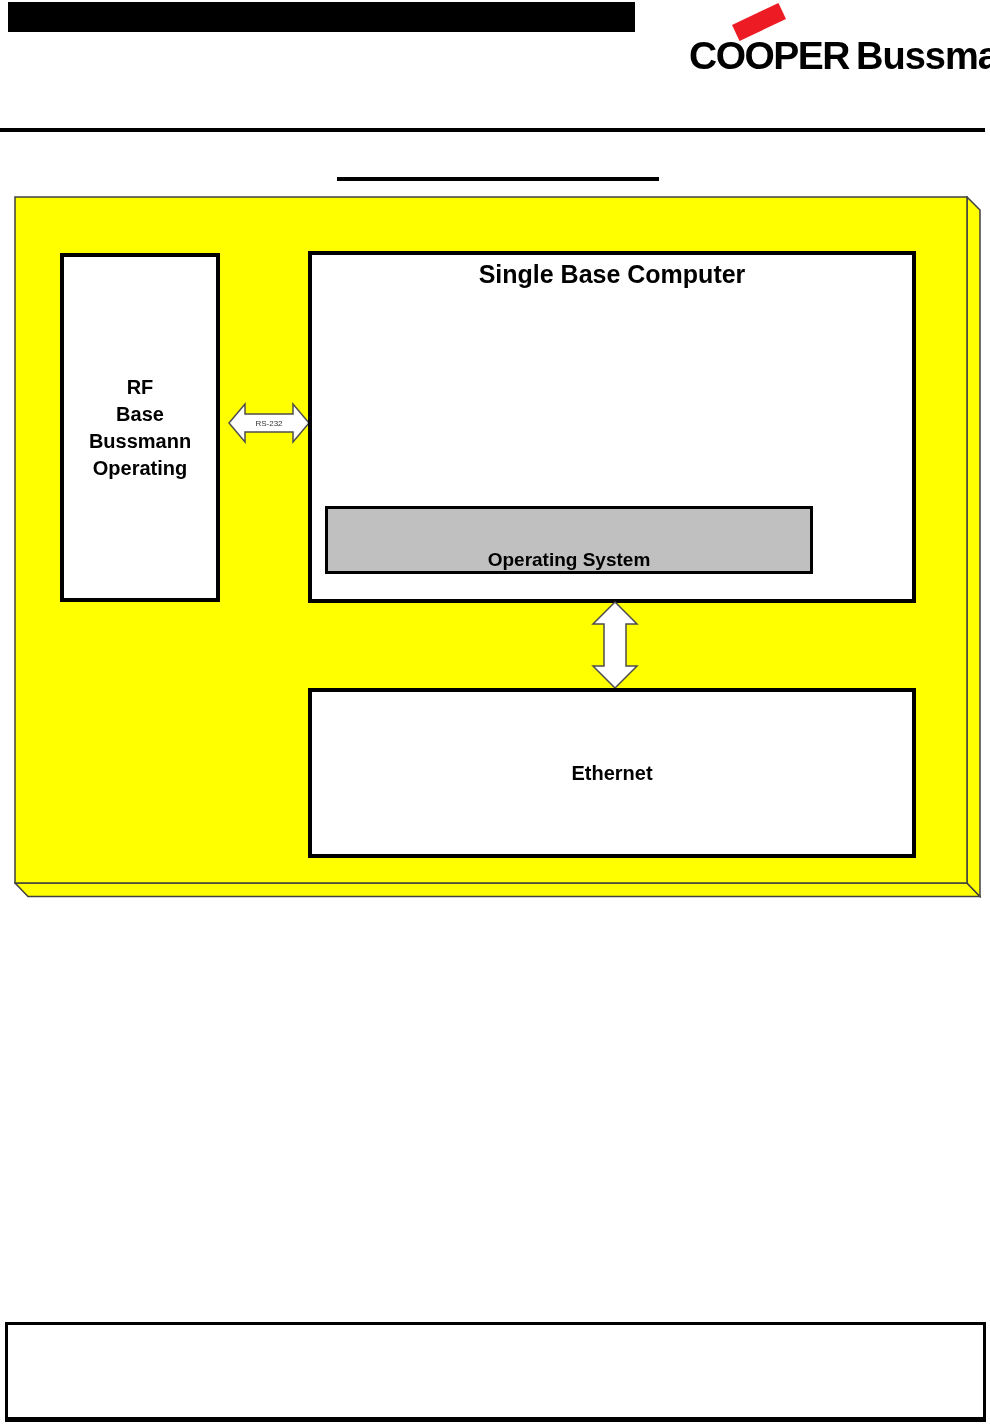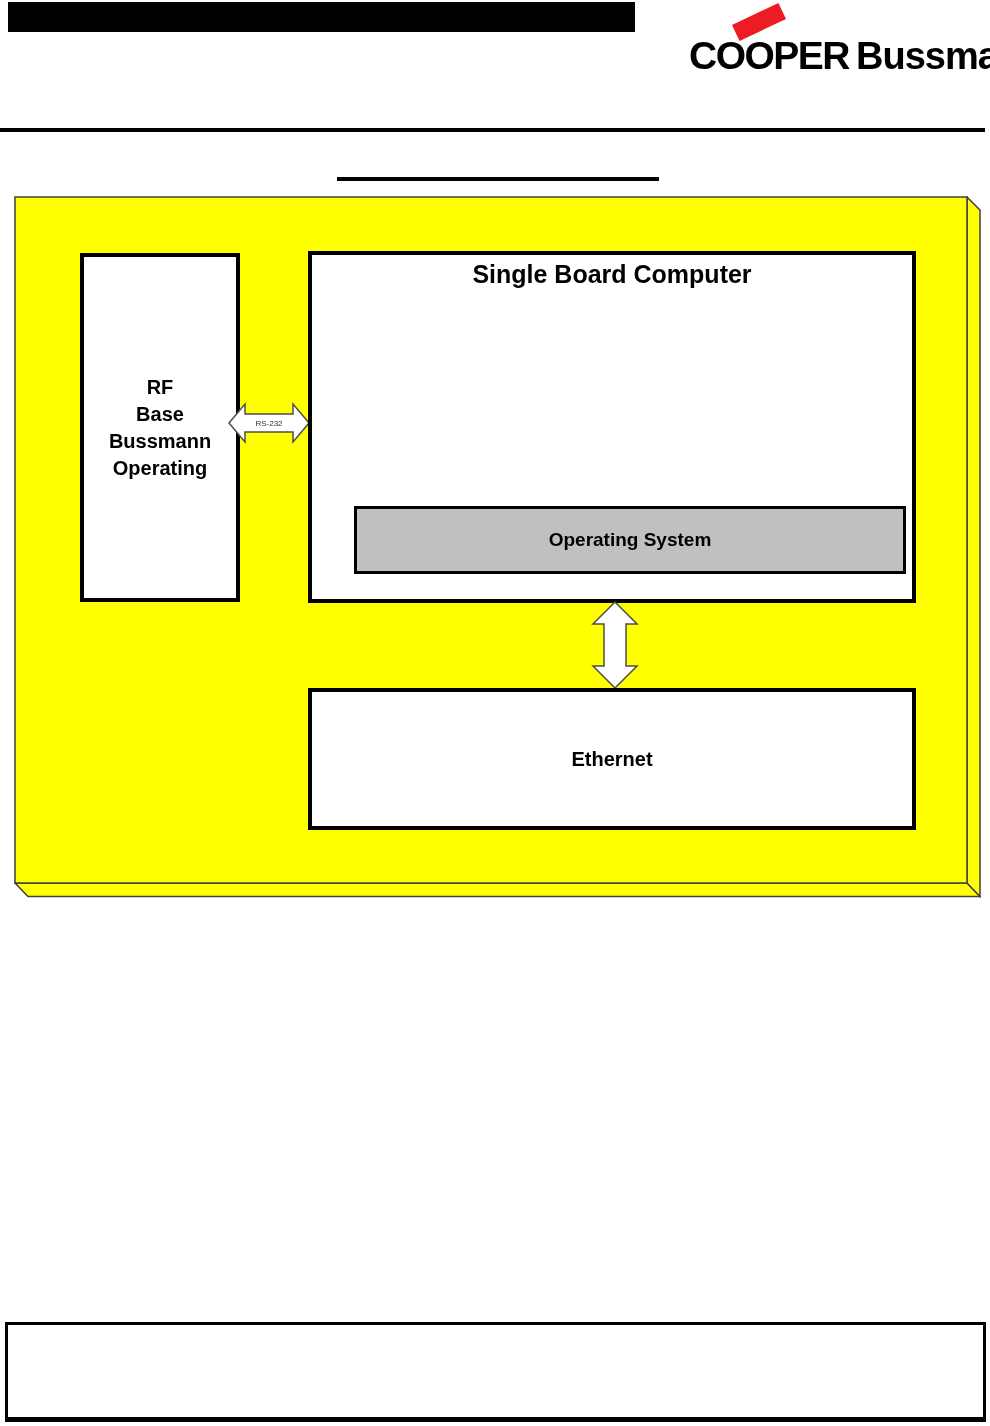--- a/index.html
+++ b/index.html
@@ -51,39 +51,39 @@
   
   .diagram{position:absolute;left:0;top:0;width:990px;height:910px;}
   .panel3d{position:absolute;left:14px;top:196px;width:967px;height:702px;}
   .panel3d .face{fill:var(--panel-yellow);stroke:#404040;stroke-width:1.5;}
   .node{
     position:absolute;background:#ffffff;border:4px solid var(--ink);
     display:flex;align-items:center;justify-content:center;
     text-align:center;color:var(--ink);font-weight:bold;
   }
   .rf-box{
-    left:80px;top:253px;width:160px;height:349px;
+    left:60px;top:253px;width:160px;height:349px;
     font-size:20px;line-height:27px;
   }
   .sbc-box{
     left:308px;top:251px;width:608px;height:352px;
     align-items:flex-start;
   }
   .sbc-title{
     margin-top:5px;font-size:25px;font-weight:bold;
   }
   .sub-box{
     position:absolute;background:var(--box-gray);border:3px solid var(--ink);
     display:flex;align-items:center;justify-content:center;
     font-weight:bold;color:var(--ink);font-size:19px;
   }
   .service-box{left:337px;top:301px;width:552px;height:178px;}
-  .os-box{left:354px;top:506px;width:552px;height:68px;}
+  .os-box{left:325px;top:506px;width:488px;height:68px;align-items:flex-end;}
   .eth-box{
-    left:308px;top:688px;width:608px;height:142px;
+    left:308px;top:688px;width:608px;height:170px;
     font-size:20px;
   }
   .h-arrow{position:absolute;left:228px;top:394px;width:82px;height:58px;}
   .v-arrow{position:absolute;left:586px;top:601px;width:58px;height:88px;}
   .arrow-shape{fill:#ffffff;stroke:#4d4d4d;stroke-width:1.5;}
   .arrow-label{
     font-family:"Liberation Sans", sans-serif;
     font-size:8px;fill:#333333;text-anchor:middle;
   }
   
@@ -125,21 +125,21 @@
         <span>Operating</span>
       </div>
     </div>
 
     <svg class="h-arrow" viewBox="0 0 82 58">
       <polygon class="arrow-shape" points="1,29 17,10 17,20 65,20 65,10 81,29 65,48 65,38 17,38 17,48"></polygon>
       <text class="arrow-label" x="41" y="32">RS-232</text>
     </svg>
 
     <div class="node sbc-box">
-      <div class="sbc-title">Single Board Computer</div>
+      <div class="sbc-title">Single Base Computer</div>
     </div>
 
 
     <div class="sub-box os-box">
       <span>Operating System</span>
     </div>
 
     <svg class="v-arrow" viewBox="0 0 58 88">
       <polygon class="arrow-shape" points="29,1 51,23 40,23 40,65 51,65 29,87 7,65 18,65 18,23 7,23"></polygon>
     </svg>

